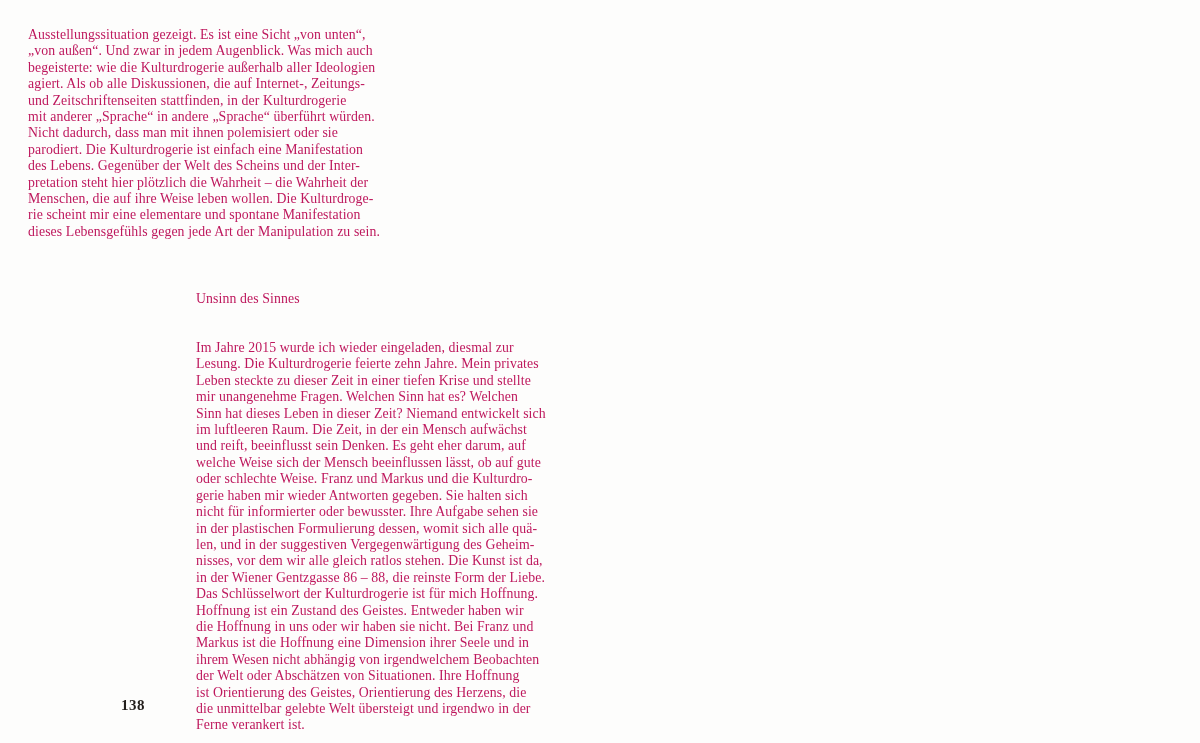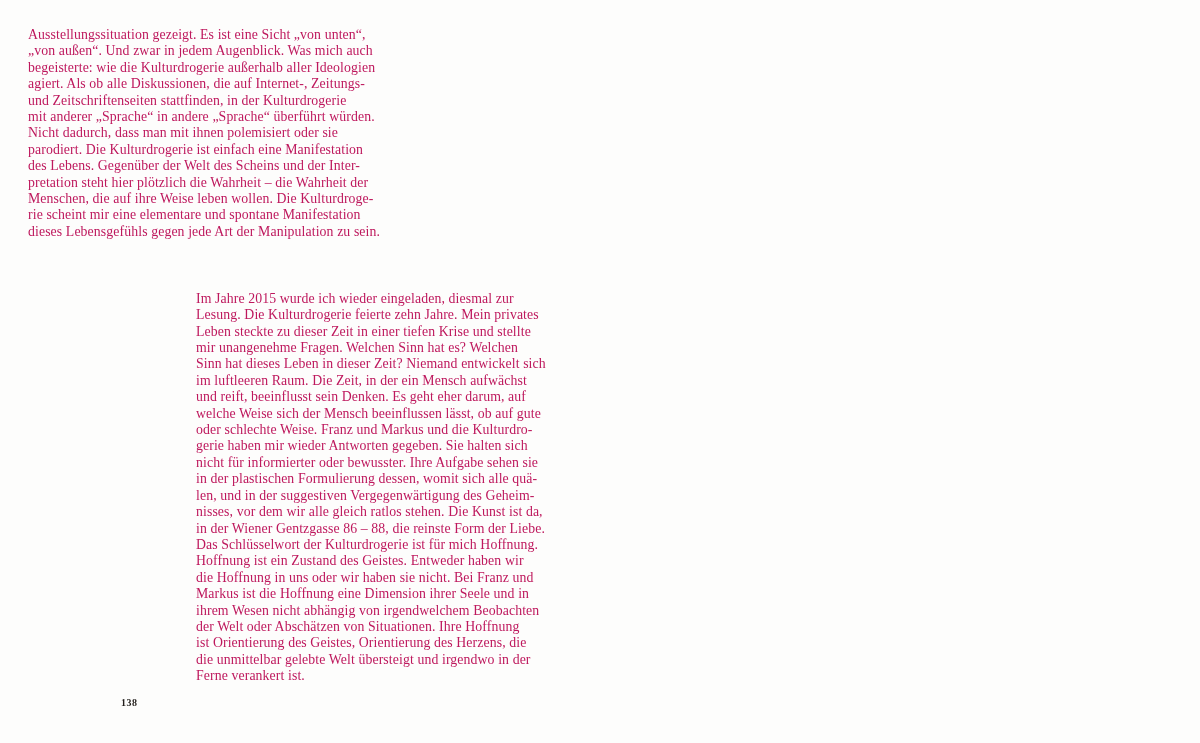--- a/index.html
+++ b/index.html
@@ -39,21 +39,21 @@
     font-size: 13.8px;
     line-height: 16.4px;
     letter-spacing: 0.1px;
     white-space: pre;
   }
   
   #tb-left-intro   { left: 28px;  top: 27px;  }
   #tb-left-section { left: 196px; top: 258px; }
   .pagenum {
     position: absolute;
-    font-size: 10px;
+    font-size: 15px;
     font-weight: bold;
     letter-spacing: 0.5px;
     color: #221e1b;
   }
   #pn-left  { left: 121px;  top: 697px; }
 </style>
 </head>
 <body>
 
 <div class="spread">
@@ -67,20 +67,21 @@
 mit anderer „Sprache“ in andere „Sprache“ überführt würden.
 Nicht dadurch, dass man mit ihnen polemisiert oder sie
 parodiert. Die Kulturdrogerie ist einfach eine Manifestation
 des Lebens. Gegenüber der Welt des Scheins und der Inter-
 pretation steht hier plötzlich die Wahrheit – die Wahrheit der
 Menschen, die auf ihre Weise leben wollen. Die Kulturdroge-
 rie scheint mir eine elementare und spontane Manifestation
 dieses Lebensgefühls gegen jede Art der Manipulation zu sein.</div>
 
     <div id="tb-left-section" class="textblock">
+      <div class="section-heading">Unsinn des Sinnes</div>
       <div>Im Jahre 2015 wurde ich wieder eingeladen, diesmal zur
 Lesung. Die Kulturdrogerie feierte zehn Jahre. Mein privates
 Leben steckte zu dieser Zeit in einer tiefen Krise und stellte
 mir unangenehme Fragen. Welchen Sinn hat es? Welchen
 Sinn hat dieses Leben in dieser Zeit? Niemand entwickelt sich
 im luftleeren Raum. Die Zeit, in der ein Mensch aufwächst
 und reift, beeinflusst sein Denken. Es geht eher darum, auf
 welche Weise sich der Mensch beeinflussen lässt, ob auf gute
 oder schlechte Weise. Franz und Markus und die Kulturdro-
 gerie haben mir wieder Antworten gegeben. Sie halten sich

